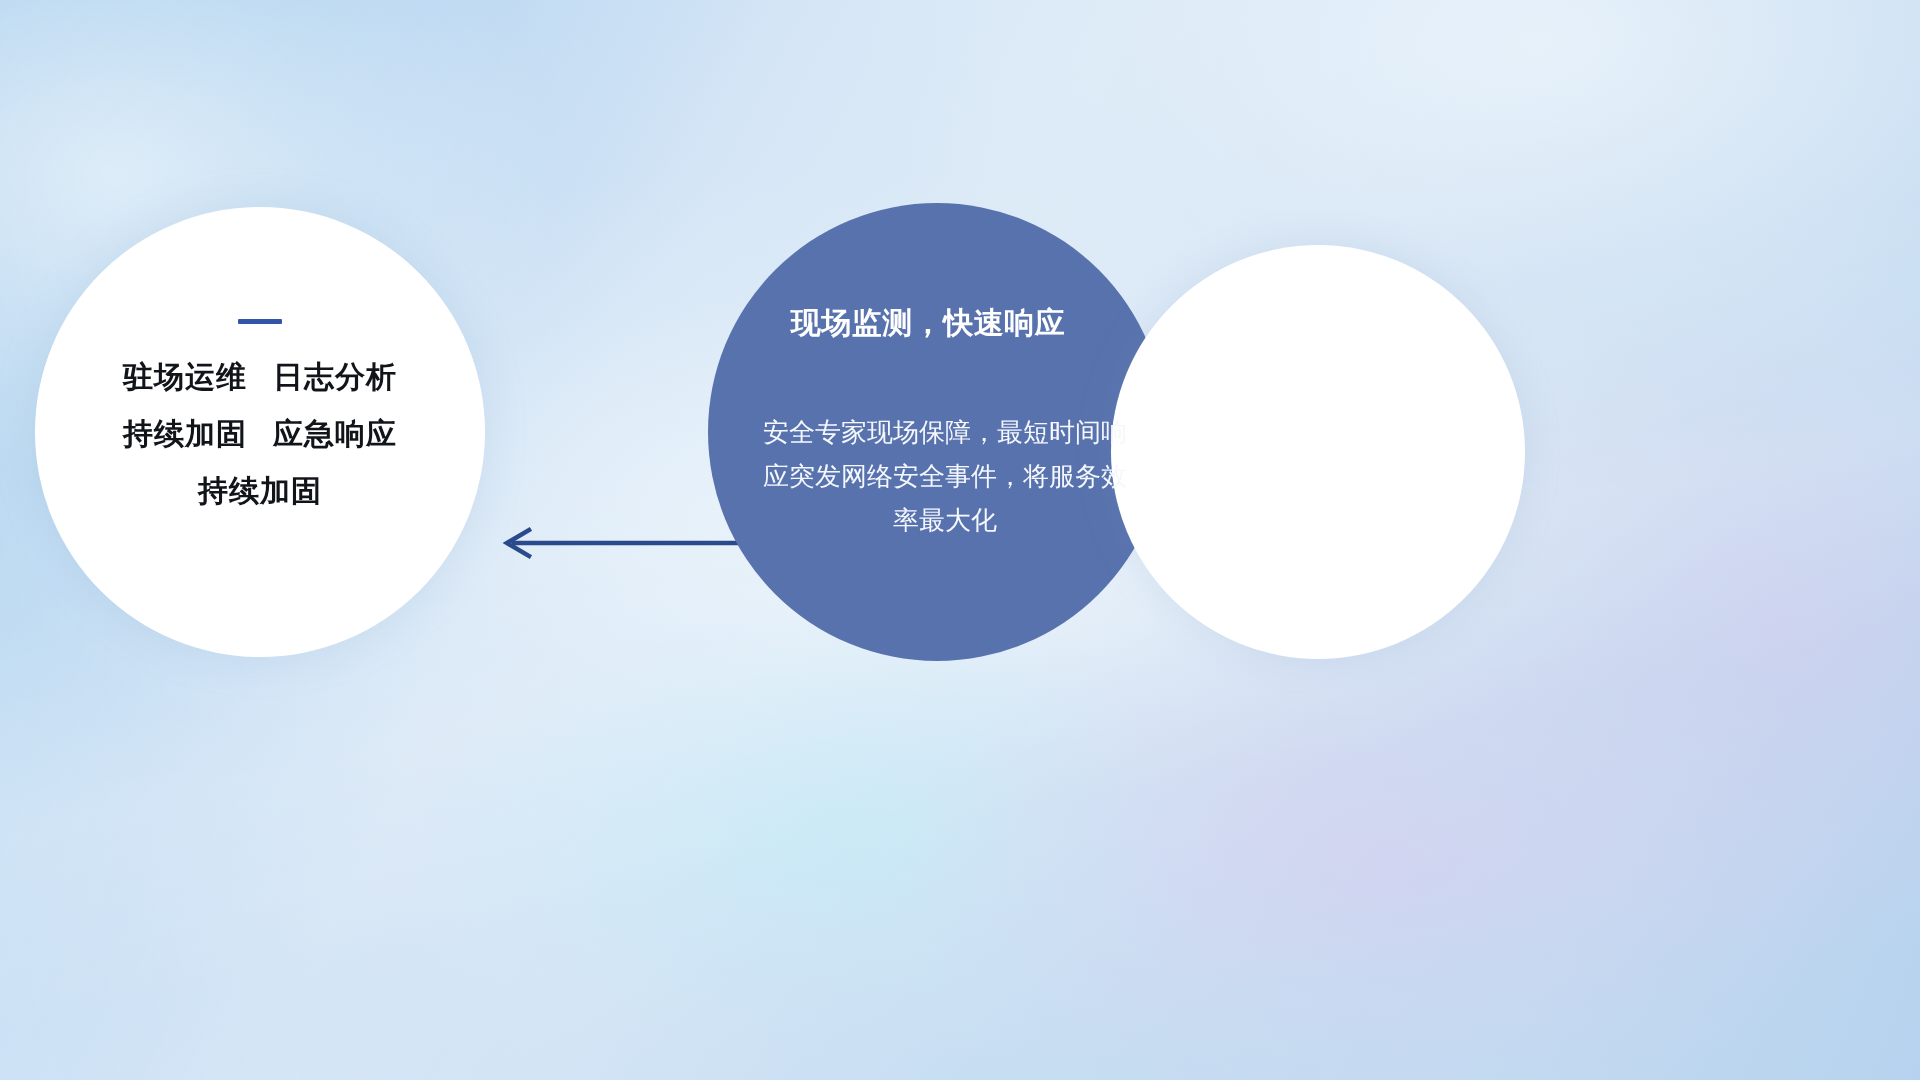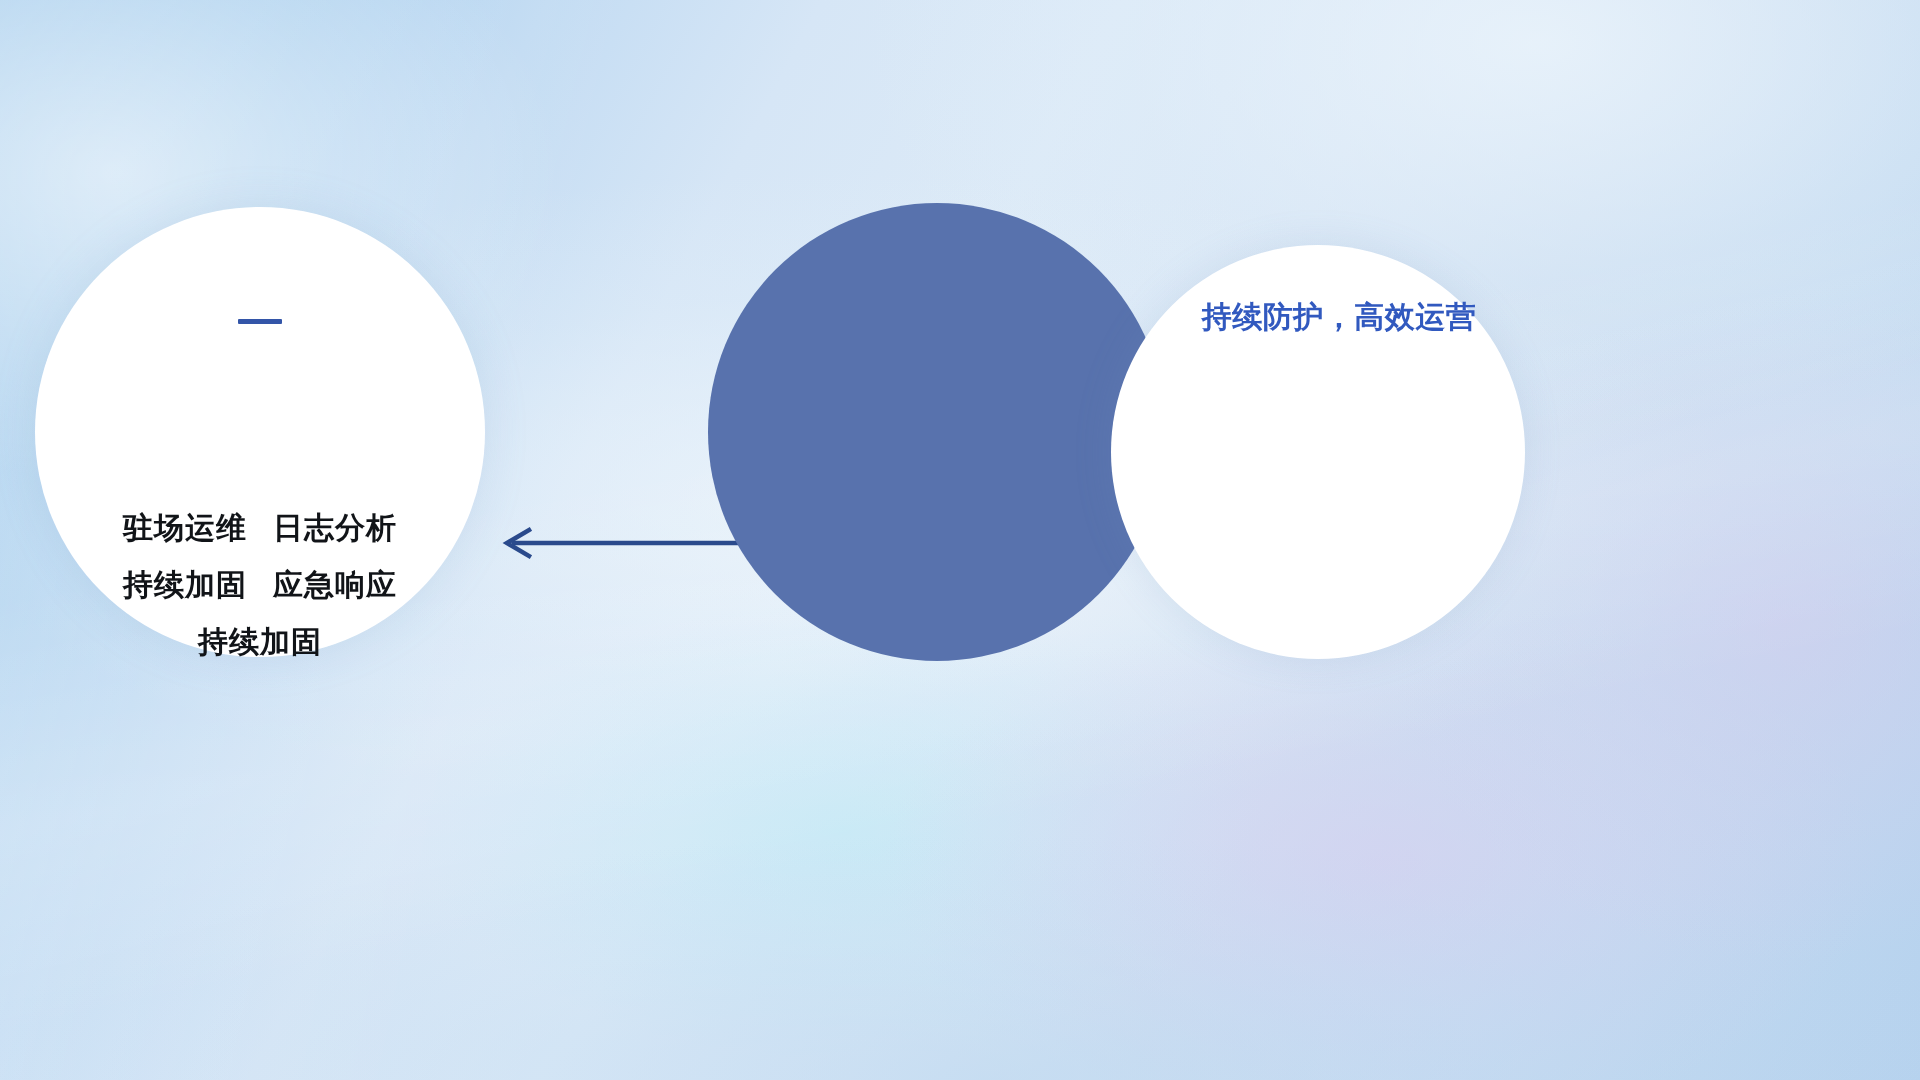--- a/index.html
+++ b/index.html
@@ -138,21 +138,21 @@
   #left-content {
     position: absolute;
     left: 35px;
     top: 207px;
     width: 450px;
     height: 450px;
     z-index: 4;
     display: flex;
     flex-direction: column;
     align-items: center;
-    justify-content: space-between;
+    justify-content: flex-start;
     padding-top: 112px;
     box-sizing: border-box;
   }
 
   #left-divider {
     width: 44px;
     height: 5px;
     background: #3355a8;
     border-radius: 1px;
   }
@@ -288,18 +288,21 @@
       </div>
       <div class="left-line">
         <span>持续加固</span><span class="gap"></span><span>应急响应</span>
       </div>
       <div class="left-line">
         <span>持续加固</span>
       </div>
     </div>
   </div>
 
+  <div id="middle-content">
+    <div id="middle-title">现场监测，快速响应</div>
+    <div id="middle-body">安全专家现场保障，最短时间响应突发网络安全事件，将服务效率最大化</div>
+  </div>
 
   <div id="right-content">
-    <div id="right-title">持续防护，高效运营</div>
   </div>
 
 </div>
 
 </body></html>

